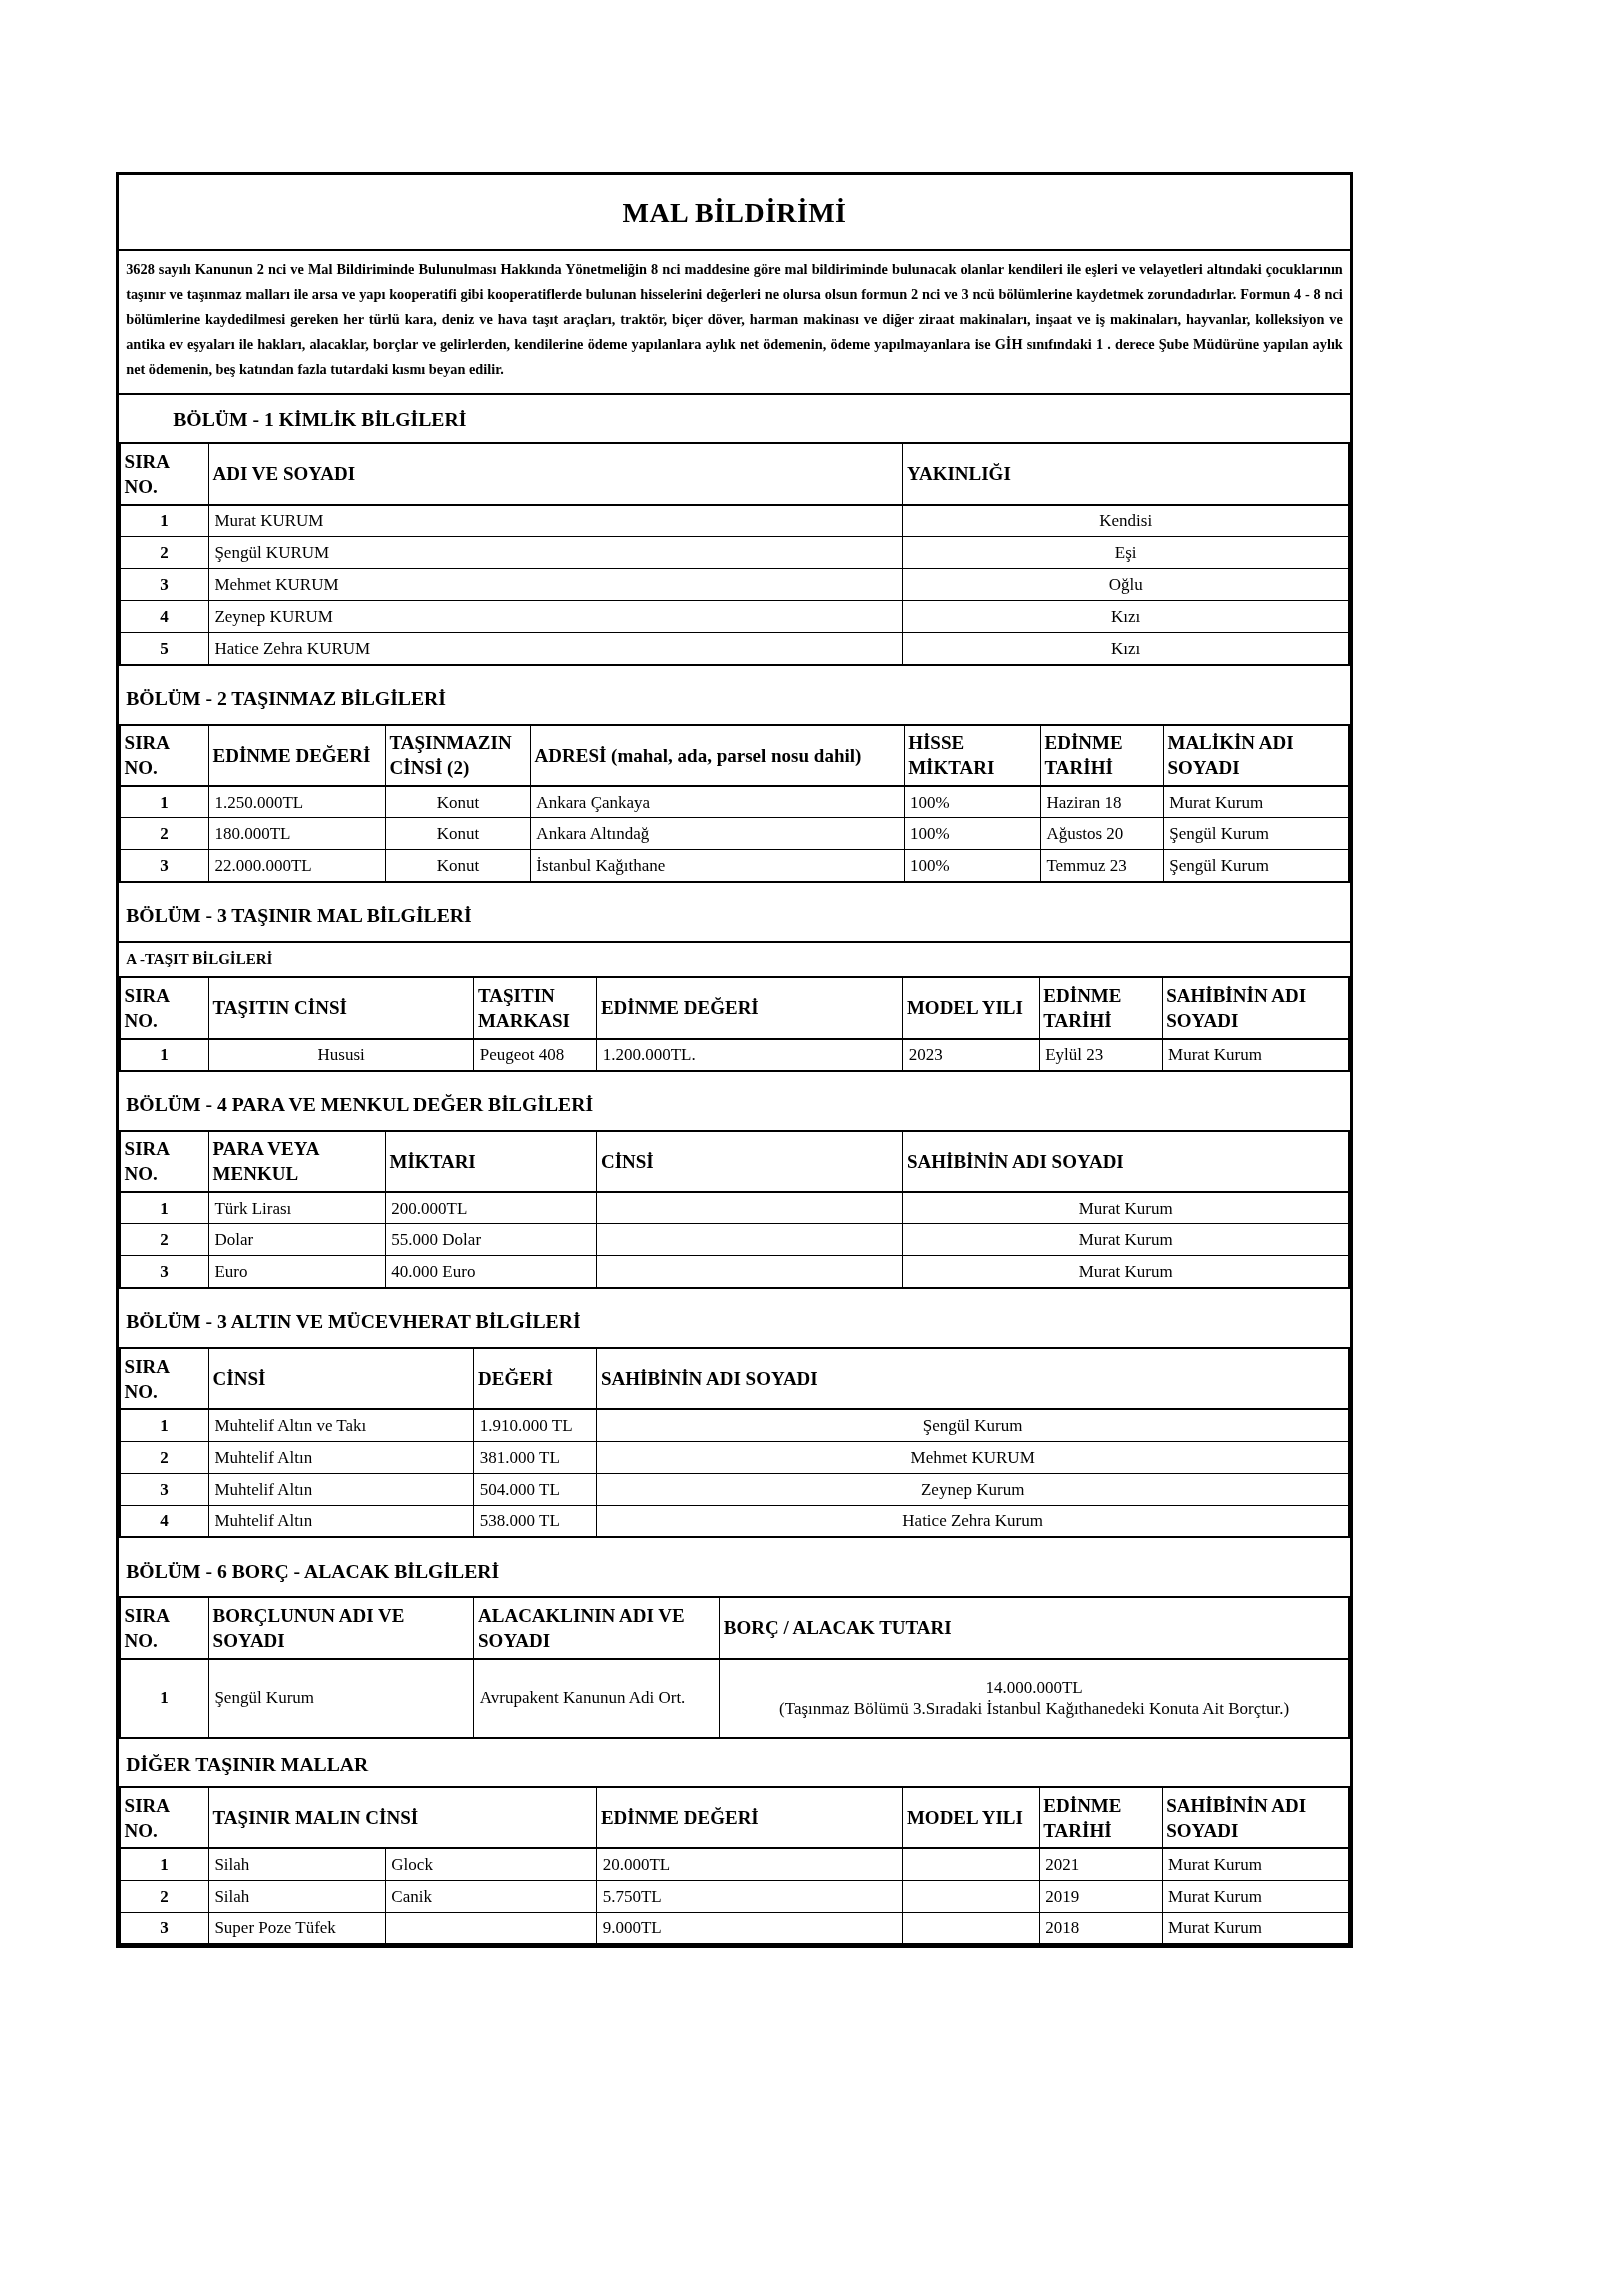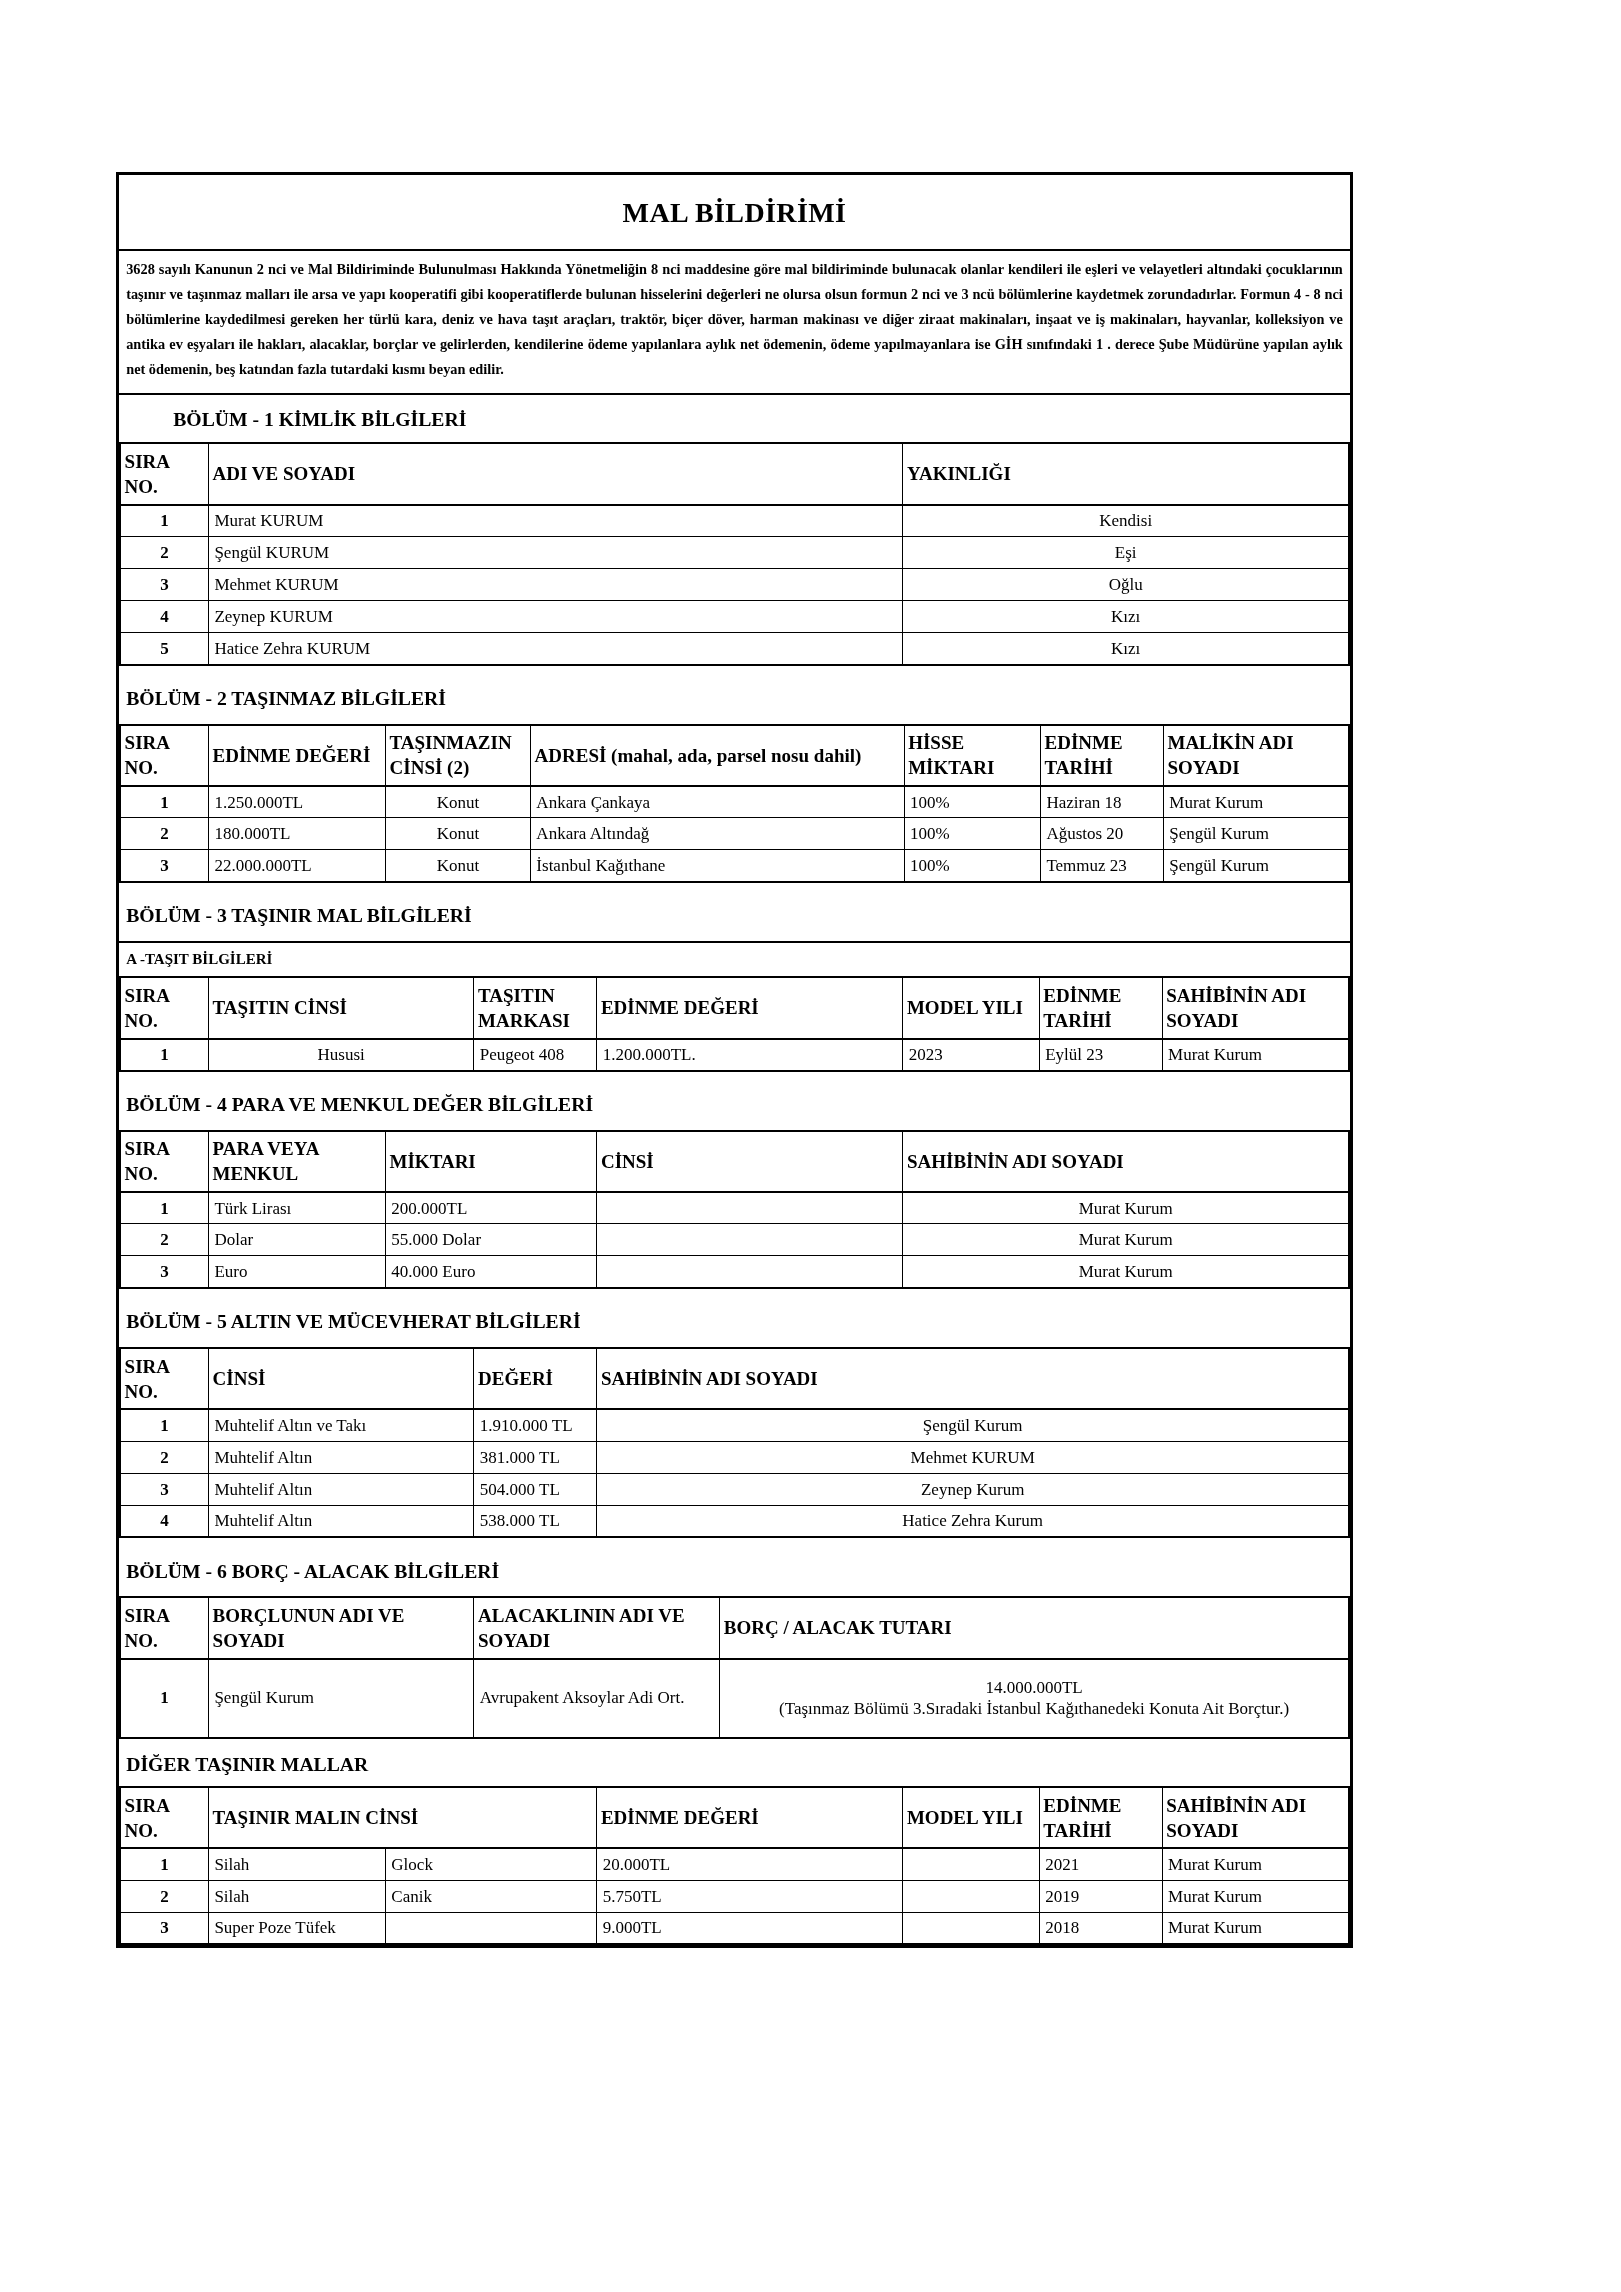--- a/index.html
+++ b/index.html
@@ -262,21 +262,21 @@
       <tr>
         <td class="num">3</td>
         <td class="l">Euro</td>
         <td class="l">40.000 Euro</td>
         <td class="l"></td>
         <td class="c">Murat Kurum</td>
       </tr>
     </tbody>
   </table>
 
-  <div class="sec-h">BÖLÜM - 5 ALTIN VE MÜCEVHERAT BİLGİLERİ</div>
+  <div class="sec-h">BÖLÜM - 3 ALTIN VE MÜCEVHERAT BİLGİLERİ</div>
   <table>
     <colgroup>
         <col style="width:7.2%">
         <col style="width:21.6%">
         <col style="width:10%">
         <col style="width:61.2%">
       </colgroup>
     <thead>
       <tr>
         <th>SIRA NO.</th>
@@ -326,21 +326,21 @@
         <th>SIRA NO.</th>
         <th>BORÇLUNUN ADI VE SOYADI</th>
         <th>ALACAKLININ ADI VE SOYADI</th>
         <th>BORÇ / ALACAK TUTARI</th>
       </tr>
     </thead>
     <tbody>
       <tr class="tall">
         <td class="num">1</td>
         <td class="l">Şengül Kurum</td>
-        <td class="l">Avrupakent Aksoylar Adi Ort.</td>
+        <td class="l">Avrupakent Kanunun Adi Ort.</td>
         <td class="c two-line">
           <div>14.000.000TL</div>
           <div>(Taşınmaz Bölümü 3.Sıradaki İstanbul Kağıthanedeki Konuta Ait Borçtur.)</div>
         </td>
       </tr>
     </tbody>
   </table>
 
   <div class="sec-h compact">DİĞER TAŞINIR MALLAR</div>
   <table>

